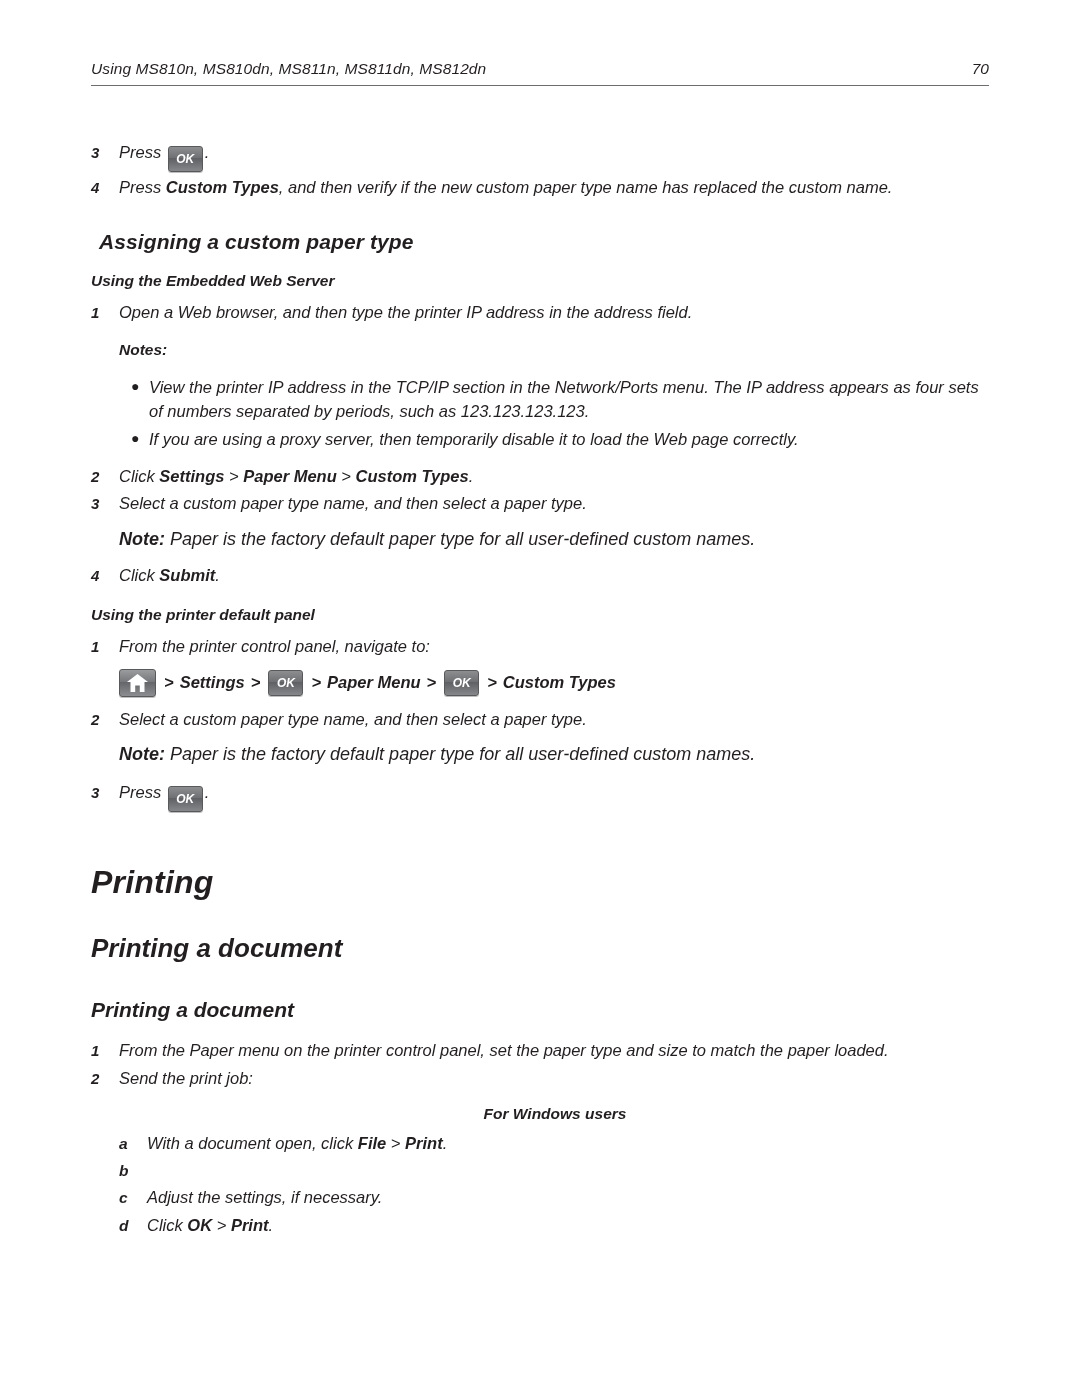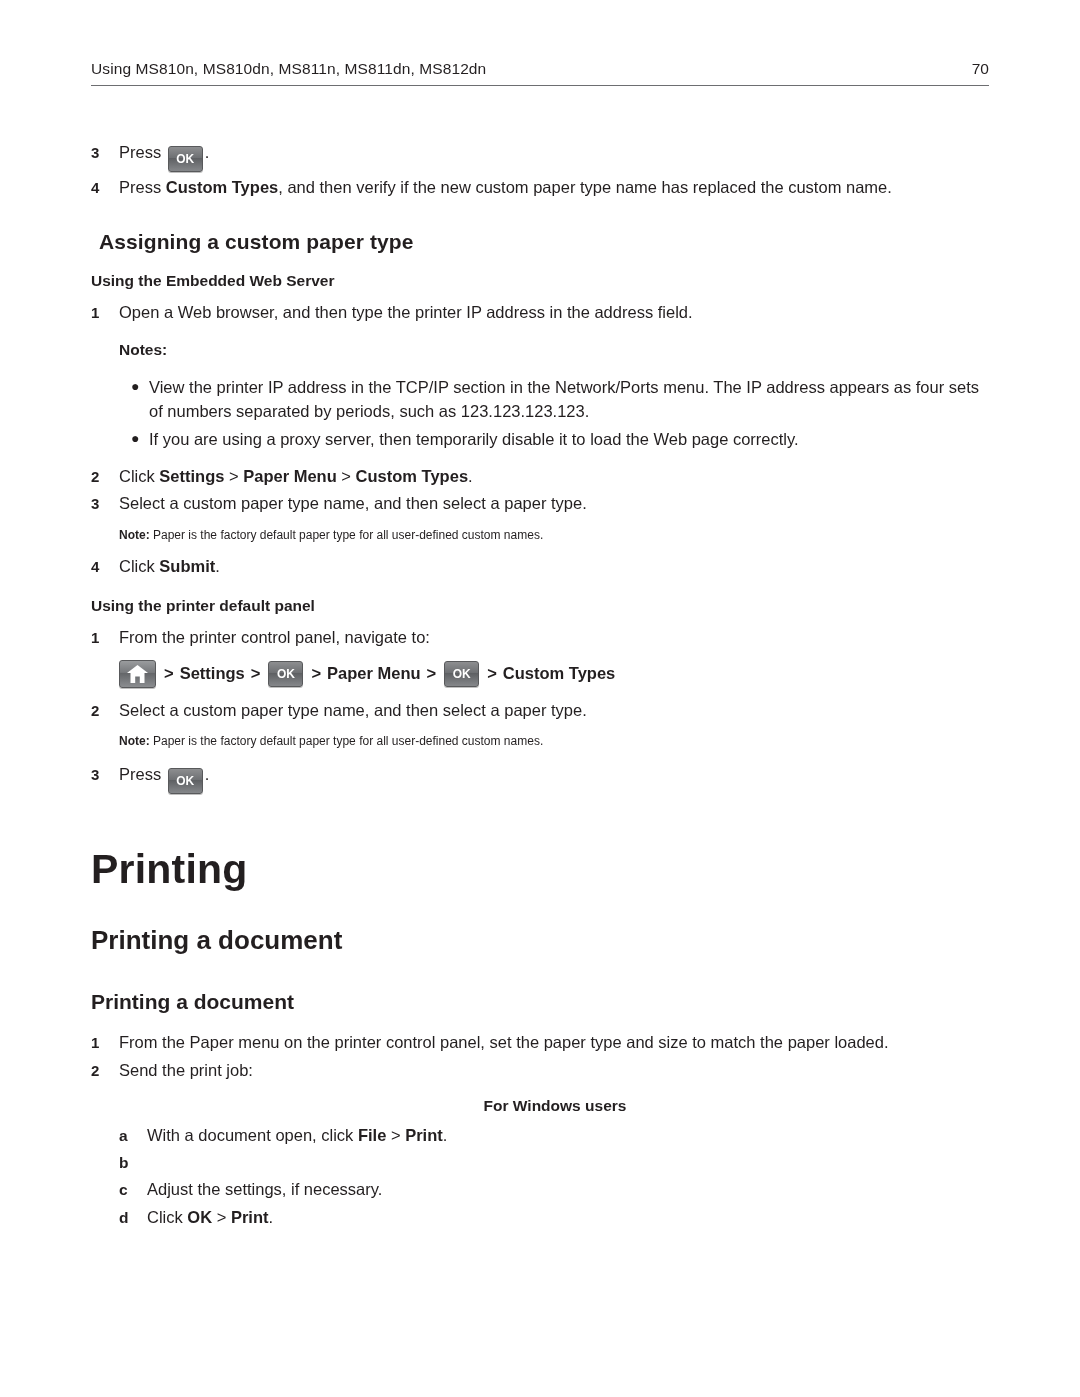--- a/index.html
+++ b/index.html
@@ -13,20 +13,21 @@
     font-family: "Liberation Sans", sans-serif;
     color: #231f20;
     position: relative;
   }
   .page {
     position: relative;
     width: 1080px;
     height: 1341px;
     box-sizing: border-box;
     padding: 0;
+    font-style: italic;
   }
 
   
   .header {
     position: absolute;
     top: 60px;
     left: 91px;
     width: 898px;
     display: flex;
     justify-content: space-between;
@@ -88,41 +89,41 @@
     padding-left: 40px;
   }
   .bullet-row .dot {
     flex: 0 0 18px;
     font-size: 14px;
     line-height: 1.6;
   }
   .bullet-row .txt { flex: 1; }
 
   .note-line {
-    font-size: 12px;
+    font-size: 18px;
     line-height: 1.5;
     padding-left: 28px;
     margin-bottom: 4px;
   }
 
   h2.h-section {
     font-size: 21px;
     font-weight: bold;
     margin: 30px 0 14px 8px;
     letter-spacing: 0.1px;
   }
   h3.h-sub {
     font-size: 15.5px;
     font-weight: bold;
     margin: 18px 0 10px 0;
   }
   .inline-bold { font-weight: bold; }
 
   h1.chapter {
-    font-size: 41px;
+    font-size: 32px;
     font-weight: bold;
     margin: 52px 0 0 0;
     letter-spacing: 0.2px;
   }
   h2.chapter-sec {
     font-size: 26px;
     font-weight: bold;
     margin: 32px 0 0 0;
   }
   h3.chapter-subsec {

